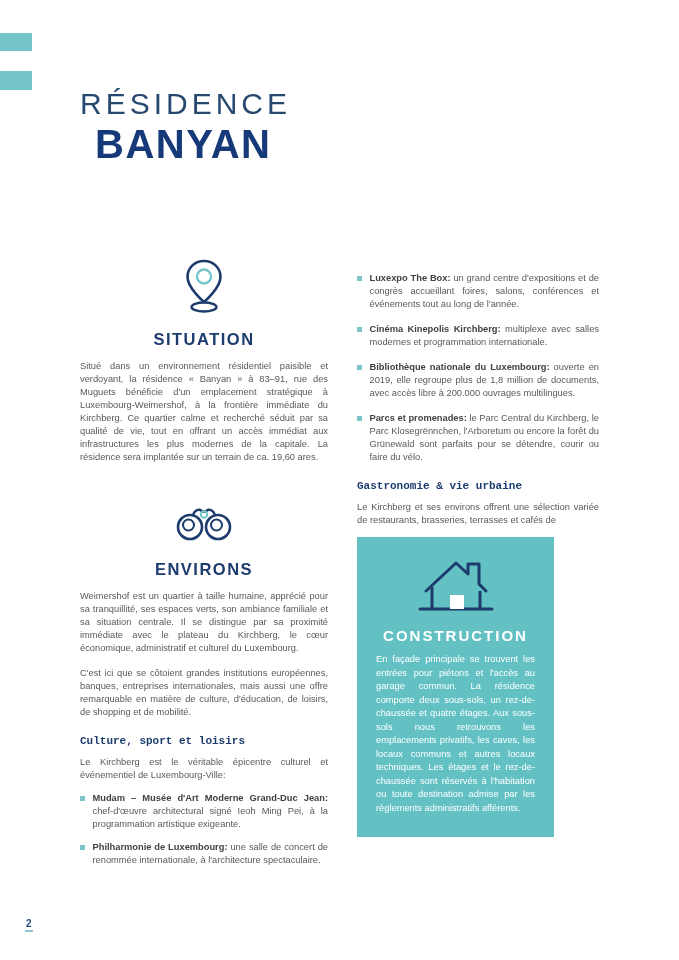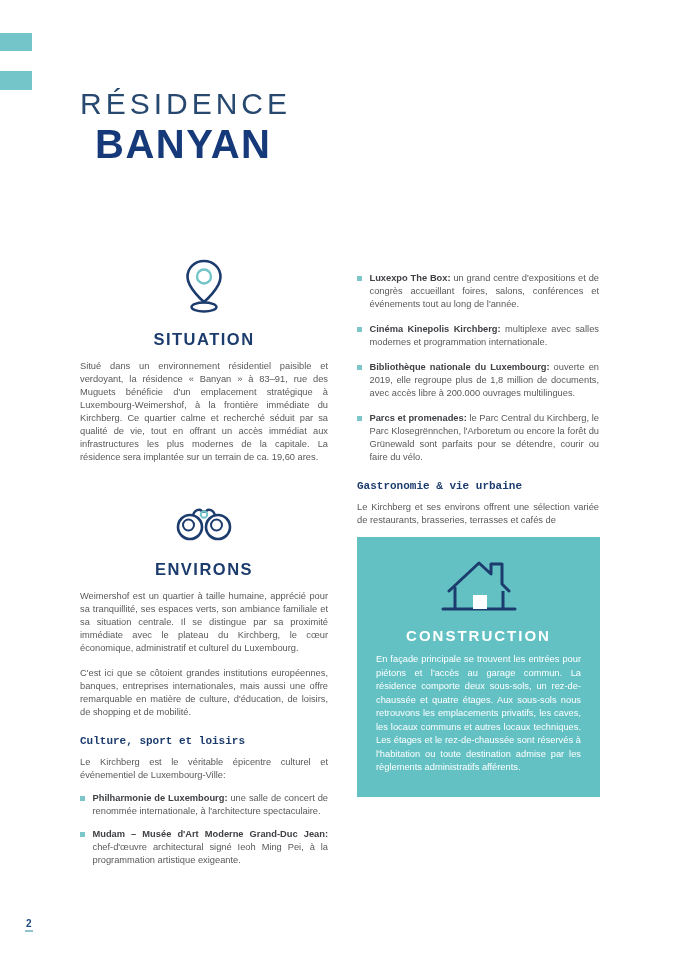--- a/index.html
+++ b/index.html
@@ -37,21 +37,21 @@
   .bullet .sq{flex:none;width:4.5px;height:4.5px;background:#7cc5c9;margin:4px 8px 0 0;}
   .bullet p{margin:0;font-size:9.3px;line-height:13px;text-align:justify;flex:1;}
   .lead{font-weight:700;color:#3f4145;}
 
   .bullets-top .bullet:first-child{margin-top:0;}
   .rc-bullet{margin-top:12px;}
   .rc-bullet:first-child{margin-top:0;}
 
   
   .construction-box{
-    margin-top:10px;width:243px;box-sizing:border-box;
+    margin-top:10px;width:197px;box-sizing:border-box;
     background:#63c1c4;padding:12px 15px 18px;
   }
   .construction-title{
     font-size:15px;font-weight:800;color:#ffffff;
     letter-spacing:2px;text-align:center;margin:6px 0 9px;
   }
   .construction-body{
     font-size:9.3px;line-height:13.5px;color:#ffffff;
     text-align:justify;margin:4px;
   }
@@ -104,25 +104,25 @@
     </div>
     <h2 class="section-heading">ENVIRONS</h2>
     <p class="body">Weimershof est un quartier à taille humaine, apprécié pour sa tranquillité, ses espaces verts, son ambiance familiale et sa situation centrale. Il se distingue par sa proximité immédiate avec le plateau du Kirchberg, le cœur économique, administratif et culturel du Luxembourg.</p>
     <p class="body para-gap">C'est ici que se côtoient grandes institutions européennes, banques, entreprises internationales, mais aussi une offre remarquable en matière de culture, d'éducation, de loisirs, de shopping et de mobilité.</p>
 
     <h3 class="subhead">Culture, sport et loisirs</h3>
     <p class="body">Le Kirchberg est le véritable épicentre culturel et événementiel de Luxembourg-Ville:</p>
 
     <div class="bullet">
       <span class="sq"></span>
-      <p><span class="lead">Philharmonie de Luxembourg:</span> <span>une salle de concert de renommée internationale, à l'architecture spectaculaire.</span></p>
+      <p><span class="lead">Mudam – Musée d'Art Moderne Grand-Duc Jean:</span> <span>chef-d'œuvre architectural signé Ieoh Ming Pei, à la programmation artistique exigeante.</span></p>
     </div>
     <div class="bullet">
       <span class="sq"></span>
-      <p><span class="lead">Mudam – Musée d'Art Moderne Grand-Duc Jean:</span> <span>chef-d'œuvre architectural signé Ieoh Ming Pei, à la programmation artistique exigeante.</span></p>
+      <p><span class="lead">Philharmonie de Luxembourg:</span> <span>une salle de concert de renommée internationale, à l'architecture spectaculaire.</span></p>
     </div>
   </section>
 
   <section class="col col-right">
 
     <div class="bullets-top">
       <div class="bullet rc-bullet">
         <span class="sq"></span>
         <p><span class="lead">Luxexpo The Box:</span> <span>un grand centre d'expositions et de congrès accueillant foires, salons, conférences et événements tout au long de l'année.</span></p>
       </div>

